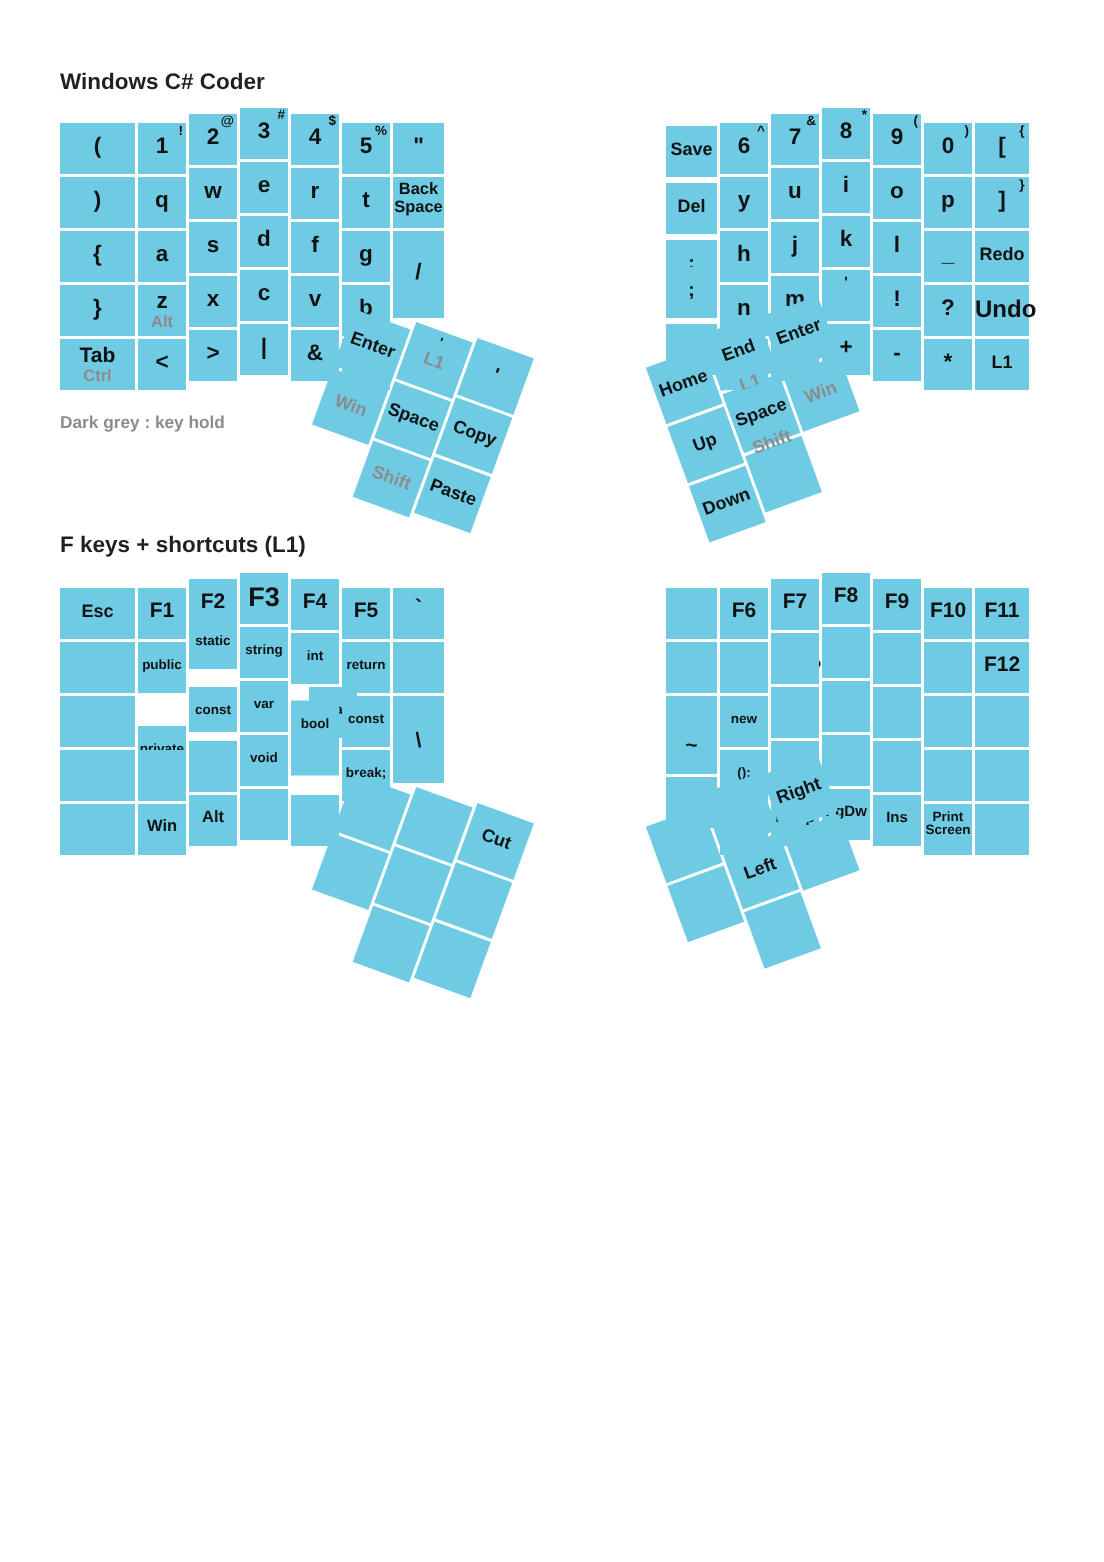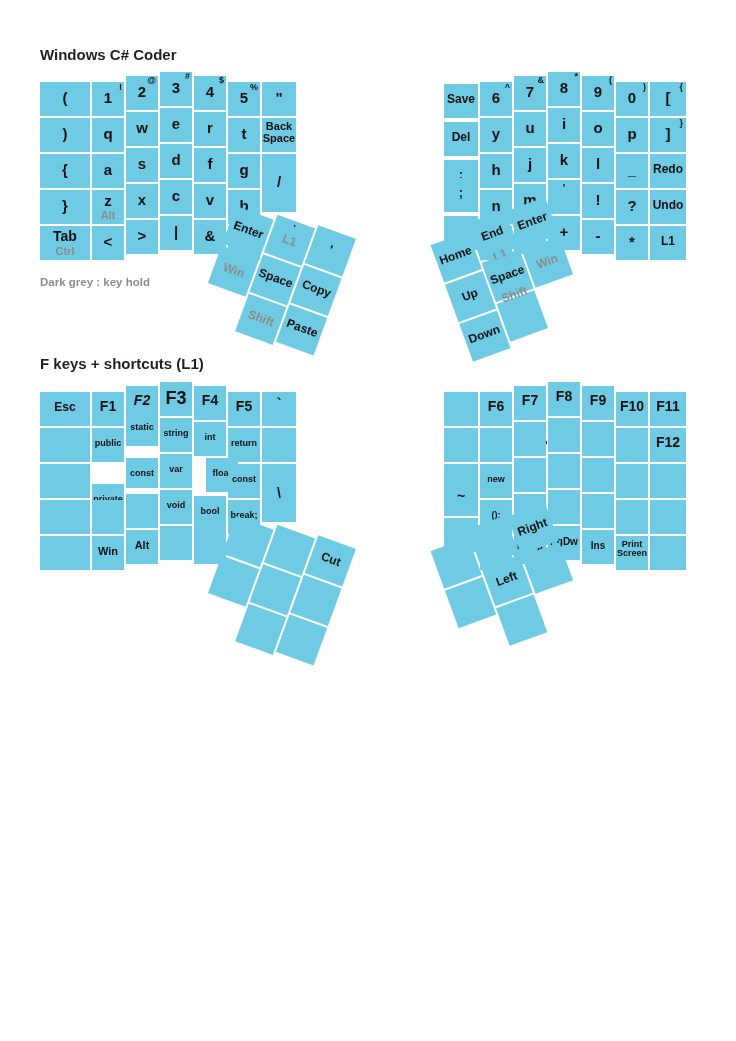--- a/index.html
+++ b/index.html
@@ -280,21 +280,21 @@
   <span class="tiny" style="right:3px;top:0px;font-size:9px;">{</span>
 </div>
 <div class="key" style="left:650px;top:118px;width:36px;height:34px;">
   <span class="main c-center" style="top:8px;font-size:15px;">]</span>
   <span class="tiny" style="right:3px;top:0px;font-size:9px;">}</span>
 </div>
 <div class="key" style="left:650px;top:154px;width:36px;height:34px;">
   <span class="main c-center" style="top:9px;font-size:12px;">Redo</span>
 </div>
 <div class="key" style="left:650px;top:190px;width:36px;height:34px;">
-  <span class="main c-center" style="top:9px;font-size:12px;">Undo</span>
+  <span class="main c-center" style="top:9px;font-size:16px;">Undo</span>
 </div>
 <div class="key" style="left:650px;top:226px;width:36px;height:34px;">
   <span class="main c-center" style="top:9px;font-size:12px;">L1</span>
 </div>
 
 <div style="position:absolute;left:380px;top:212px;width:130px;height:120px;transform:rotate(-20deg);transform-origin:100% 0;">
   <div class="key" style="left:86px;top:-4px;width:40px;height:40px;">
     <span class="main c-center" style="top:12px;font-size:12px;">End</span>
   </div>
   <div class="key" style="left:44px;top:4px;width:40px;height:40px;">
@@ -343,21 +343,21 @@
 </div>
 <div class="key" style="left:92px;top:484px;width:32px;height:34px;text-decoration:underline;">
   <span class="main c-center" style="top:11px;font-size:9px;">private</span>
 </div>
 <div class="key" style="left:92px;top:500px;width:32px;height:34px;"></div>
 <div class="key" style="left:92px;top:536px;width:32px;height:34px;">
   <span class="main c-center" style="top:10px;font-size:11px;">Win</span>
 </div>
 
 <div class="key" style="left:126px;top:386px;width:32px;height:34px;">
-  <span class="main c-center" style="top:7px;font-size:14px;font-style:italic;">F2</span>
+  <span class="main c-center" style="top:7px;font-size:14px;">F2</span>
 </div>
 <div class="key" style="left:126px;top:412px;width:32px;height:34px;">
   <span class="main c-center" style="top:11px;font-size:9px;">static</span>
 </div>
 <div class="key" style="left:126px;top:458px;width:32px;height:30px;">
   <span class="main c-center" style="top:11px;font-size:9px;">const</span>
 </div>
 <div class="key" style="left:126px;top:494px;width:32px;height:34px;"></div>
 <div class="key" style="left:126px;top:530px;width:32px;height:34px;">
   <span class="main c-center" style="top:10px;font-size:11px;">Alt</span>
@@ -379,21 +379,21 @@
 
 <div class="key" style="left:194px;top:386px;width:32px;height:34px;">
   <span class="main c-center" style="top:7px;font-size:14px;">F4</span>
 </div>
 <div class="key" style="left:194px;top:422px;width:32px;height:34px;">
   <span class="main c-center" style="top:11px;font-size:9px;">int</span>
 </div>
 <div class="key" style="left:194px;top:458px;width:32px;height:34px;margin-left:12px;">
   <span class="main c-center" style="top:11px;font-size:9px;">float</span>
 </div>
-<div class="key" style="left:194px;top:496px;width:32px;height:50px;">
+<div class="key" style="left:194px;top:467px;width:32px;height:50px;">
   <span class="main c-center" style="top:11px;font-size:9px;">bool</span>
 </div>
 <div class="key" style="left:194px;top:530px;width:32px;height:34px;"></div>
 
 <div class="key" style="left:228px;top:392px;width:32px;height:34px;">
   <span class="main c-center" style="top:7px;font-size:14px;">F5</span>
 </div>
 <div class="key" style="left:228px;top:428px;width:32px;height:34px;">
   <span class="main c-center" style="top:11px;font-size:9px;">return</span>
 </div>

